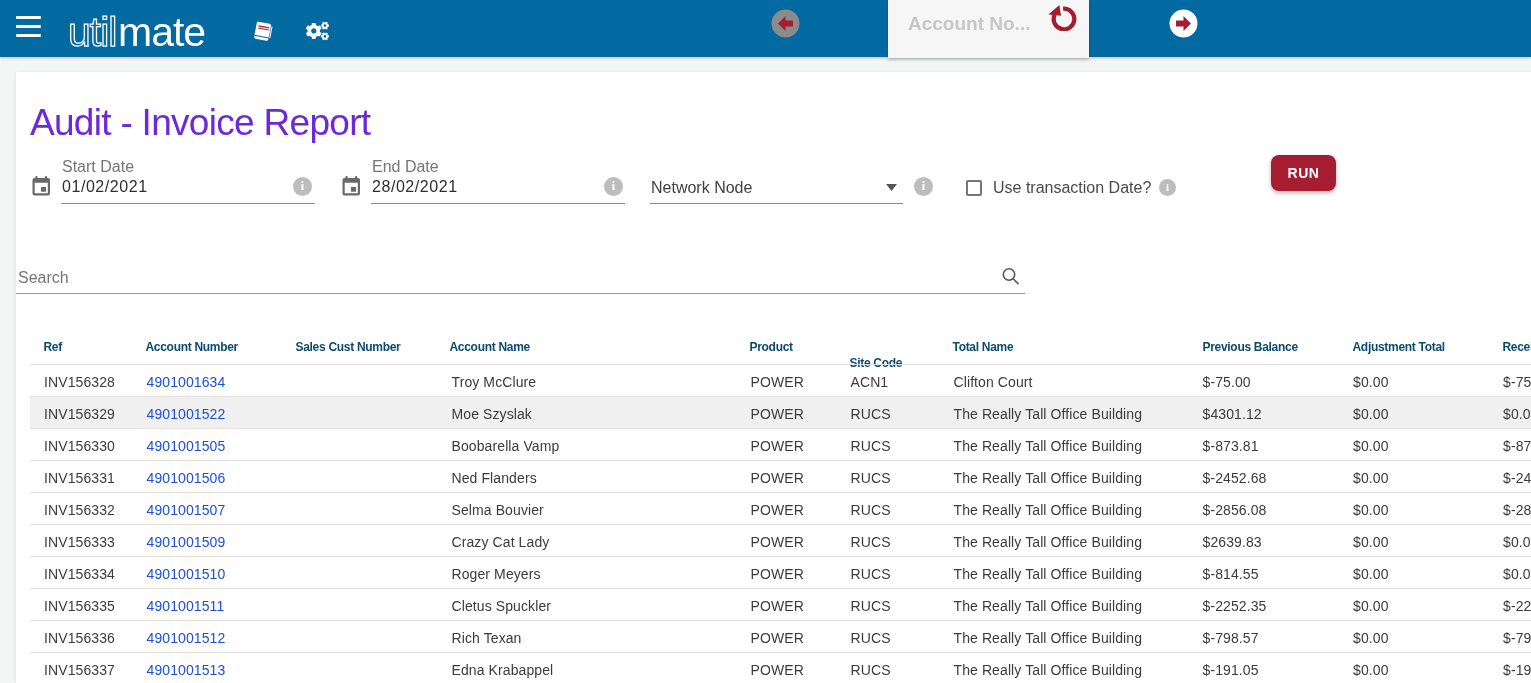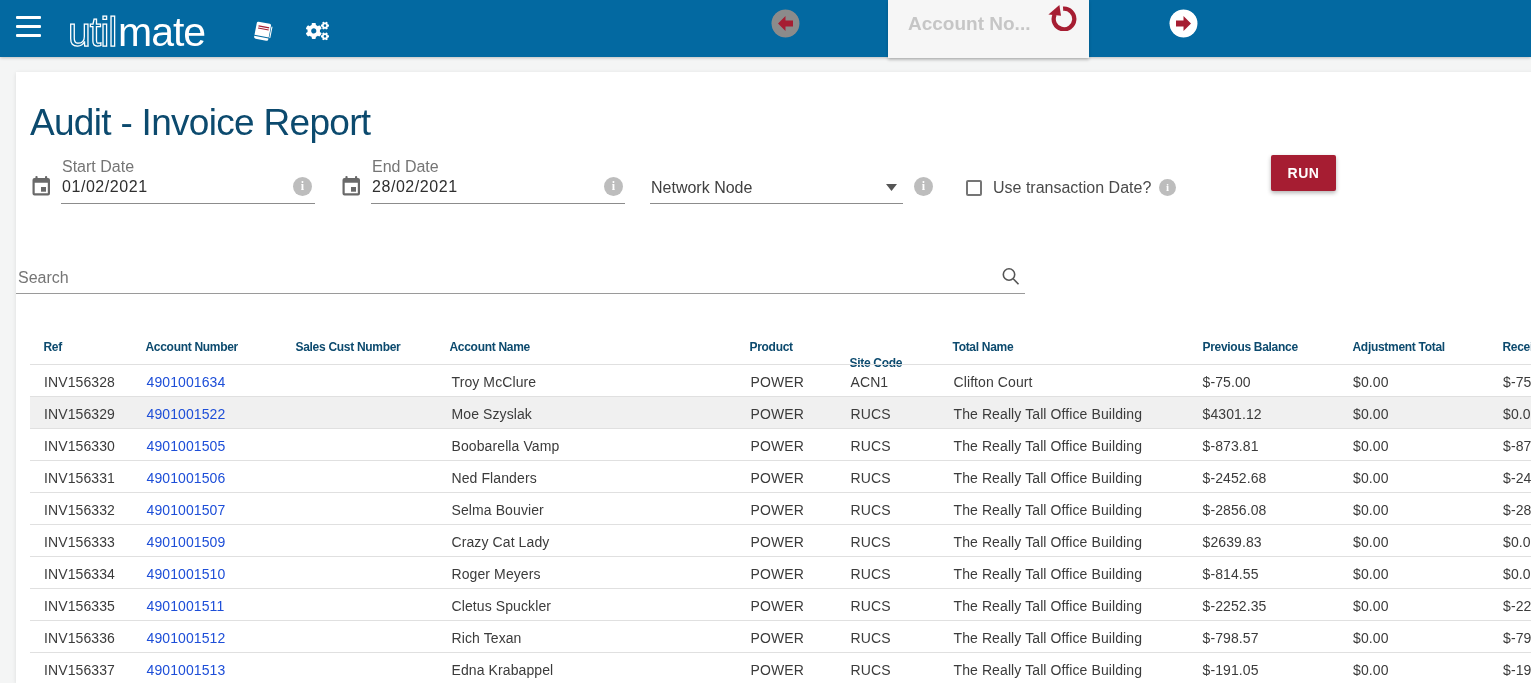--- a/index.html
+++ b/index.html
@@ -7,21 +7,21 @@
   body { font-family:"Liberation Sans", sans-serif; background:#f4f5f5; position:relative; }
   .abs { position:absolute; }
   
   #header { position:absolute; left:0; top:0; width:1531px; height:57px; background:#0369a1; box-shadow:0 1px 3px rgba(0,0,0,.22); z-index:5; }
   .hline { position:absolute; left:16px; width:25px; height:2.5px; background:#fff; border-radius:1px; }
   #acctbox { position:absolute; left:888px; top:0; width:201px; height:58px; background:#f6f6f6; box-shadow:0 2px 3px rgba(0,0,0,.2); z-index:6; }
   #acctbox span { position:absolute; left:20px; top:13px; font-size:19px; font-weight:bold; color:#c6c6c6; letter-spacing:0px; }
   .circbtn { position:absolute; top:9px; width:29px; height:29px; border-radius:50%; z-index:6; }
   
   #card { position:absolute; left:16px; top:72px; width:1520px; height:611px; background:#fff; box-shadow:0 1px 4px rgba(0,0,0,.10); }
-  #title { position:absolute; left:30px; top:102px; font-size:37px; letter-spacing:-0.7px; color:#0c4a6e; z-index:2;}
+  #title { position:absolute; left:30px; top:102px; font-size:37px; letter-spacing:-0.7px; color:#6d28d9; z-index:2;}
   .lbl { position:absolute; font-size:16px; color:#757575; z-index:2;}
   .val { position:absolute; font-size:16px; color:#2f2f2f; z-index:2;}
   .uline { position:absolute; height:1px; background:#8c8c8c; z-index:2;}
   .info { position:absolute; width:19px; height:19px; border-radius:50%; background:#bdbdbd; color:#fff; text-align:center; font-size:12px; font-weight:bold; line-height:19px; z-index:2; font-family:"Liberation Serif",serif;}
   
   .th { position:absolute; font-size:12px; font-weight:bold; color:#0c4a6e; letter-spacing:-0.3px; white-space:nowrap; }
   .row { position:absolute; left:30px; width:1560px; height:32px; border-bottom:1px solid #e0e0e0; }
   .row span { position:absolute; top:0; line-height:34px; font-size:14px; color:#3b3b3b; letter-spacing:0.1px; white-space:nowrap; }
   .row span.acct { color:#1d4ed8; }
   .c0{left:14px}.c1{left:116.5px}.c3{left:421.5px}.c4{left:720.5px}.c5{left:820.5px}.c6{left:923.5px}.c7{left:1172.5px}.c8{left:1323px}.c9{left:1473px}
@@ -102,21 +102,21 @@
 <svg class="abs" style="left:886px; top:184px; z-index:2;" width="11" height="7" viewBox="0 0 11 7">
     <path d="M0 0 L11 0 L5.5 7 Z" fill="#555"></path>
   </svg>
 <div class="uline" style="left:650px; top:203px; width:253px;"></div>
 <div class="info" style="left:914px; top:177px;">i</div>
 
 <div class="abs" style="left:966px; top:180px; width:16px; height:16px; border:2px solid #757575; border-radius:2px; z-index:2;"></div>
 <div class="val" style="left:993px; top:179px; color:#4a4a4a;">Use transaction Date?</div>
 <div class="info" style="left:1159px; top:179px; width:17px; height:17px; line-height:17px; font-size:11px;">i</div>
 
-<div class="abs" style="left:1271px; top:155px; width:65px; height:36px; background:#a61d32; border-radius:2px; box-shadow:0 2px 4px rgba(0,0,0,.3); z-index:2; text-align:center;">
+<div class="abs" style="left:1271px; top:155px; width:65px; height:36px; background:#a61d32; border-radius:8px; box-shadow:0 2px 4px rgba(0,0,0,.3); z-index:2; text-align:center;">
   <span style="color:#fff; font-weight:bold; font-size:14px; line-height:36px; letter-spacing:0.5px;">RUN</span>
 </div>
 
 <div class="val" style="left:18px; top:269px; color:#757575;">Search</div>
 <svg class="abs" style="left:1001px; top:267px; z-index:2;" width="19" height="19" viewBox="0 0 19 19" fill="none" stroke="#555" stroke-width="1.6">
   <circle cx="8" cy="7.5" r="5.7"></circle>
   <line x1="12.2" y1="11.8" x2="17.5" y2="17.2"></line>
 </svg>
 <div class="uline" style="left:16px; top:293px; width:1009px; background:#9a9a9a;"></div>
 

